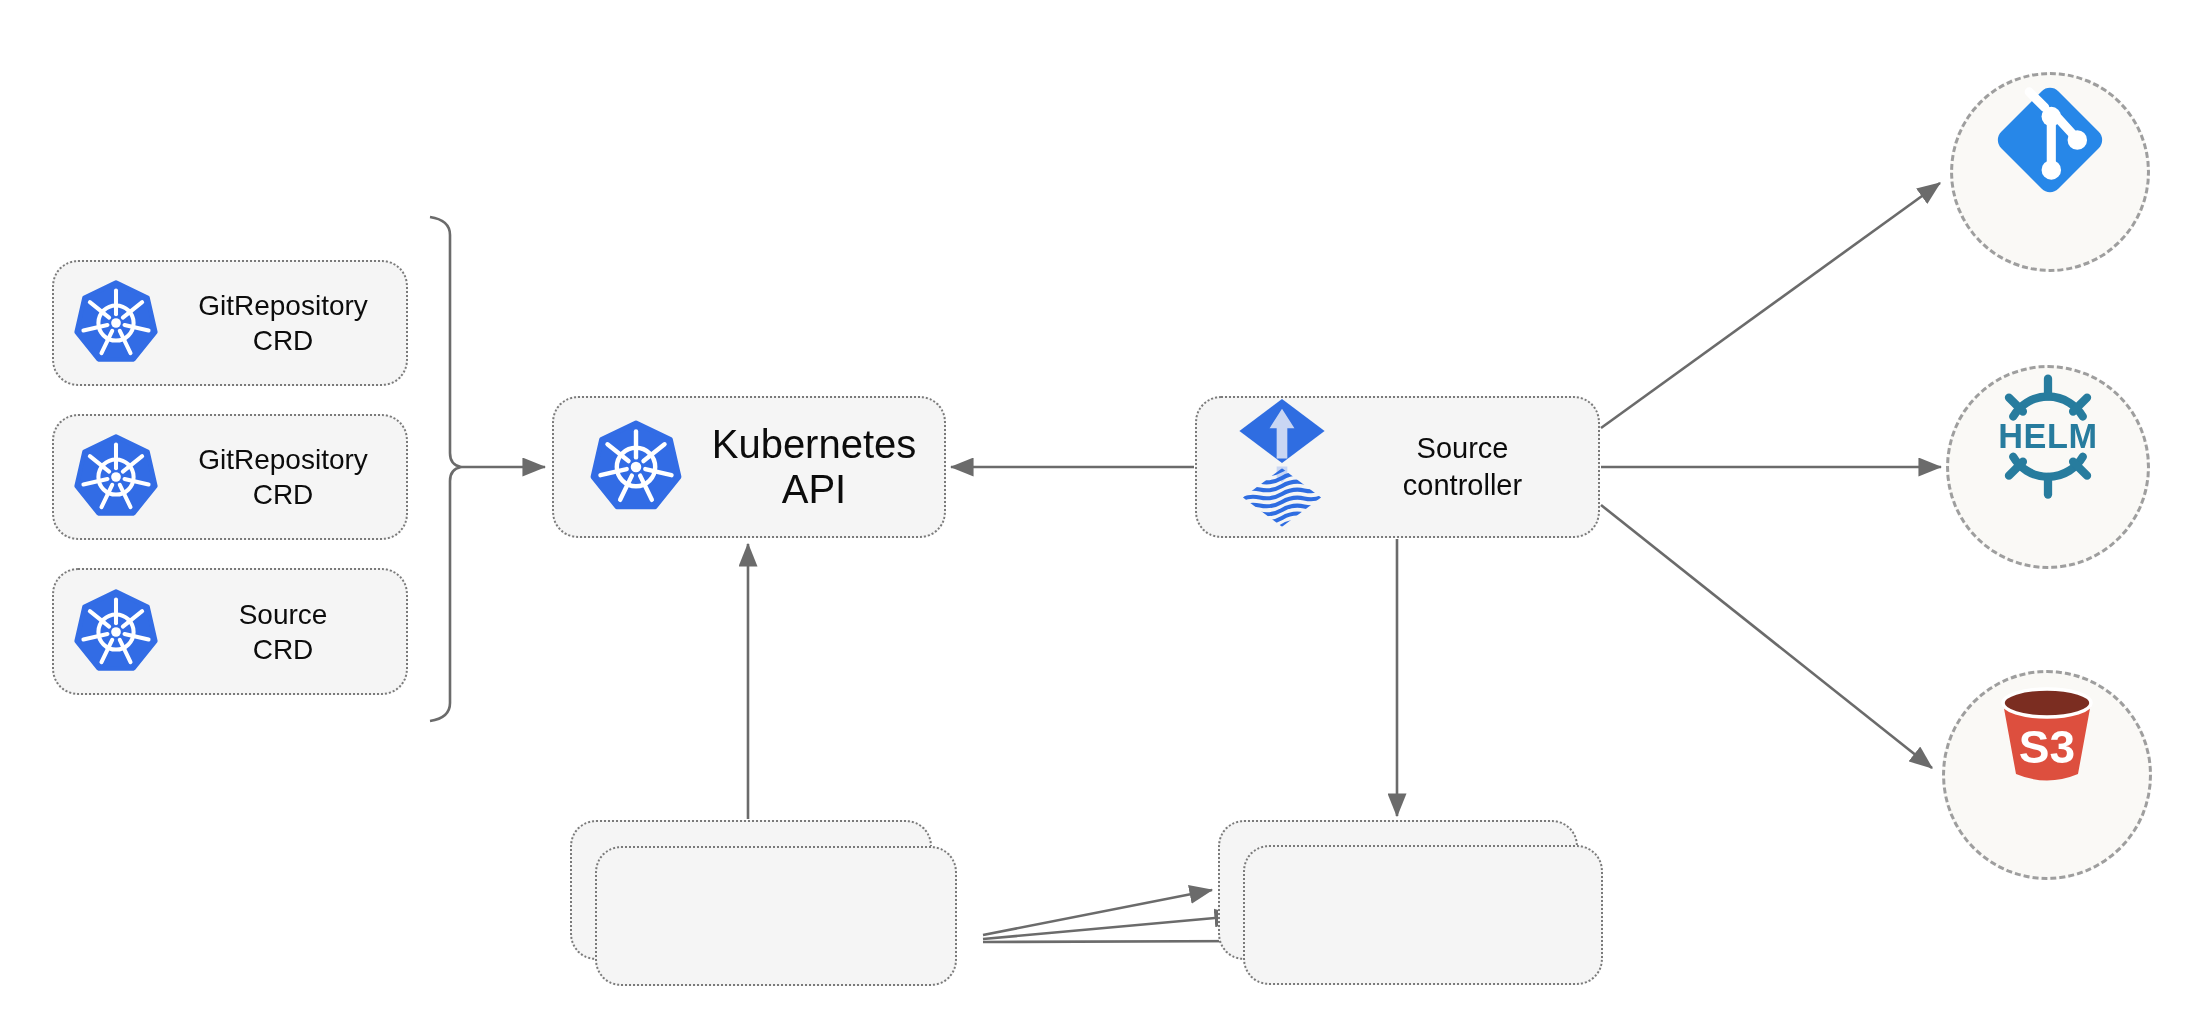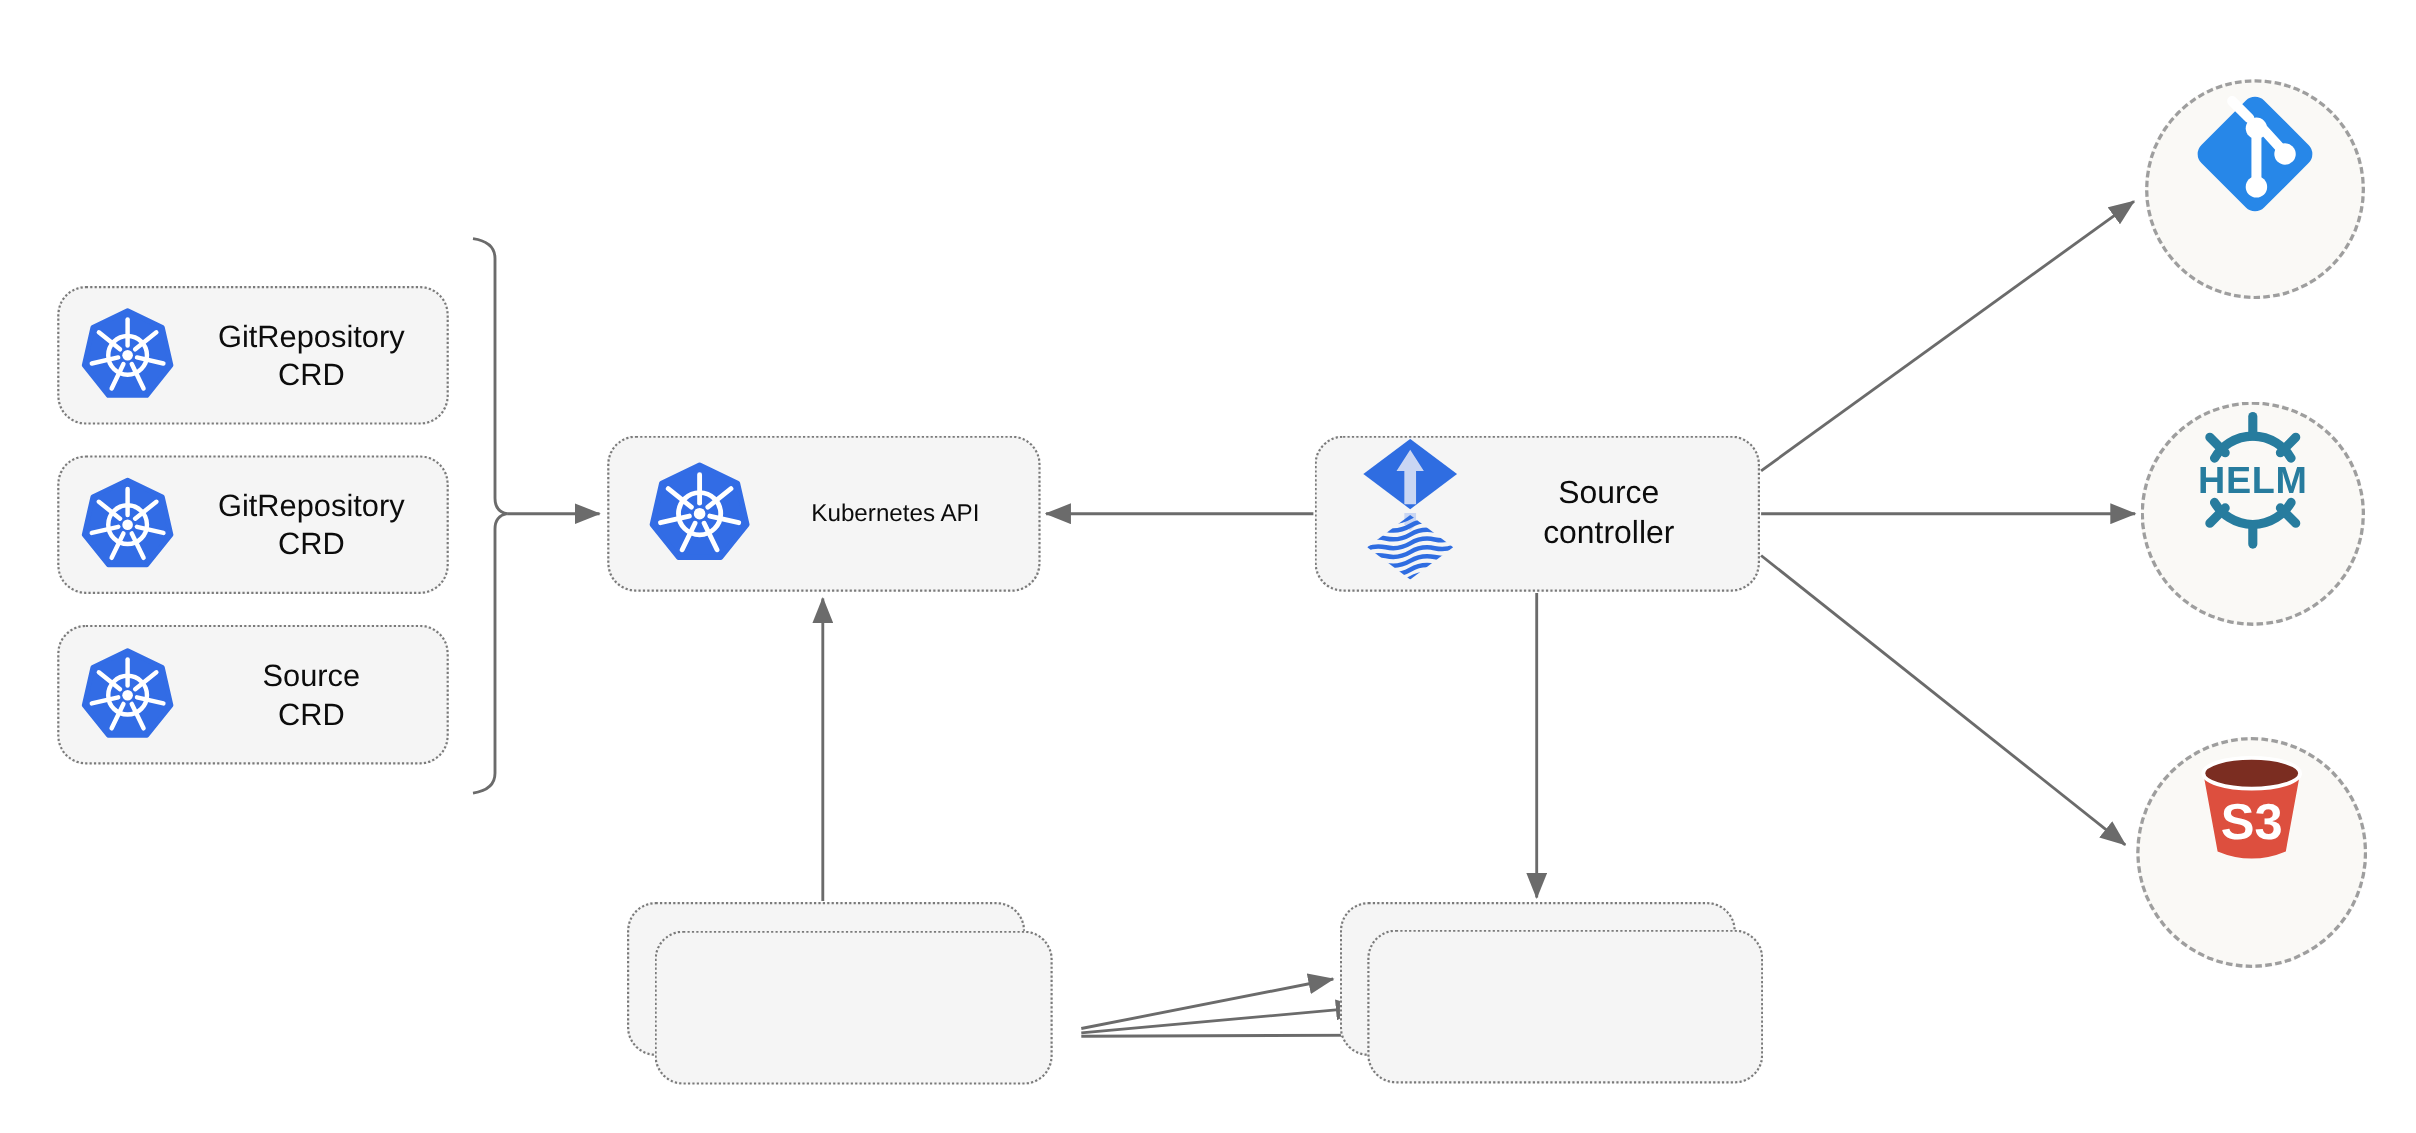--- a/index.html
+++ b/index.html
@@ -4,21 +4,21 @@
 <style>
   html,body{margin:0;padding:0;background:#ffffff;}
   .canvas{position:relative;width:2196px;height:1030px;background:#ffffff;overflow:hidden;
           font-family:"Liberation Sans",sans-serif;margin-top:32px;}
   .wires{position:absolute;left:0;top:0;}
   .box{position:absolute;background:#F5F5F5;border:2px dotted #7A7A7A;border-radius:26px;
        display:flex;align-items:center;box-sizing:border-box;}
   .stack{position:absolute;background:#F5F5F5;border:2px dotted #7A7A7A;border-radius:26px;
        box-sizing:border-box;}
   .box-label{flex:1;text-align:center;color:#0c0c0c;}
-  .one-line{font-size:22px;}
+  .one-line{font-size:40px;}
   .two-line{font-size:29px;line-height:37px;}
   .crd .two-line{font-size:28px;line-height:35px;}
   .icon{flex:0 0 auto;}
   .k8s-sm{width:88px;height:88px;margin-left:18px;}
   .k8s-md{width:96px;height:96px;margin-left:34px;}
   .flux-ic{width:90px;height:142px;margin-left:40px;margin-top:6px;}
   .flux-ic-sm{width:84px;height:132px;margin-left:36px;margin-top:4px;}
   .layers-ic{width:100px;height:94px;margin-left:36px;}
   .circle{position:absolute;border:3px dashed #9E9E9E;border-radius:50%;background:#FAF9F6;
           display:flex;justify-content:center;box-sizing:border-box;}

